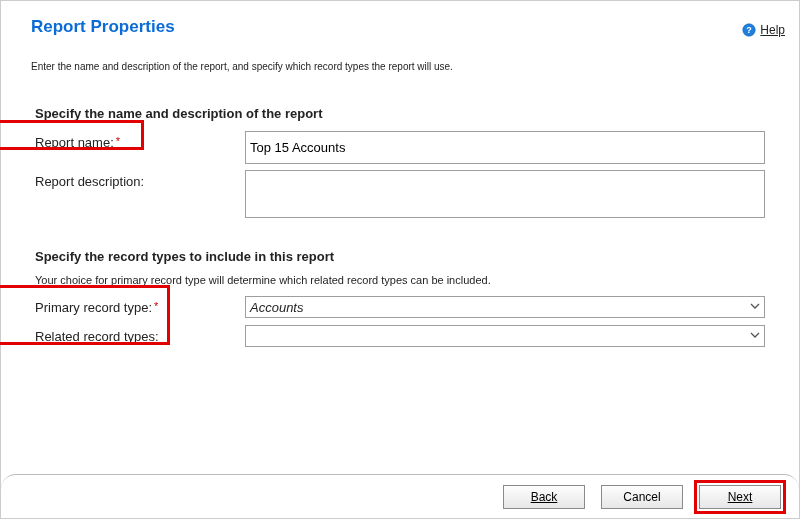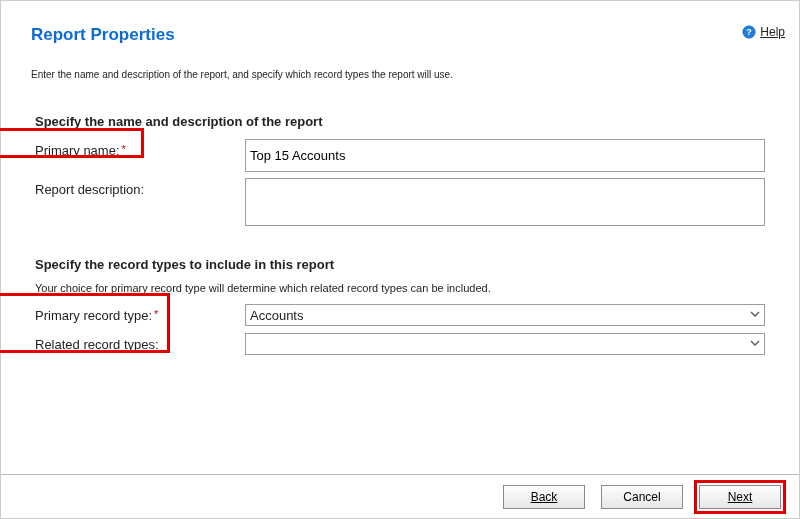--- a/index.html
+++ b/index.html
@@ -15,22 +15,22 @@
     .frame {
       position: relative;
       width: 800px;
       height: 519px;
       border: 1px solid #ccc;
       padding: 0;
     }
     .header {
       display: flex;
       justify-content: space-between;
-      align-items: flex-start;
-      padding: 24px 14px 0 30px;
+      align-items: flex-end;
+      padding: 16px 14px 0 30px;
     }
     .title {
       color: #0b6cd6;
       font-size: 17px;
       font-weight: 700;
     }
     .help-link {
       display: flex;
       align-items: center;
       gap: 4px;
@@ -85,20 +85,21 @@
     }
     textarea { height: 48px; resize: none; }
 
     .select {
       height: 22px;
       position: relative;
       display: flex;
       align-items: center;
       padding-right: 18px;
       cursor: default;
+      font-style: italic;
     }
     .select .chev {
       position: absolute;
       right: 4px;
       top: 50%;
       transform: translateY(-50%);
       font-size: 11px;
       color: #555;
     }
 
@@ -112,20 +113,21 @@
     .footer {
       position: absolute;
       bottom: 0; left: 0; right: 0;
       height: 44px;
       border-top: 1px solid #bbb;
       display: flex;
       justify-content: flex-end;
       align-items: center;
       padding-right: 18px;
       gap: 16px;
+      border-radius: 15px;
     }
     .btn {
       min-width: 82px;
       height: 24px;
       border: 1px solid #8a8a8a;
       background: linear-gradient(#fdfdfd, #e7e7e7);
       font-family: inherit;
       font-size: 12px;
       cursor: pointer;
       text-align: center;
@@ -157,21 +159,21 @@
     </div>
   </div>
 
   <div class="intro">Enter the name and description of the report, and specify which record types the report will use.</div>
 
   <div class="section" style="position:relative">
     <div class="section-h">Specify the name and description of the report</div>
 
     <div class="form-row">
       <div class="label-col">
-        <span>Primary name:</span><span class="req">*</span>
+        <span>Report name:</span><span class="req">*</span>
       </div>
       <div class="field-col">
         <input type="text" value="Top 15 Accounts" style="">
       </div>
     </div>
 
     <div class="form-row">
       <div class="label-col">Report description:</div>
       <div class="field-col">
         <textarea style=""></textarea>

